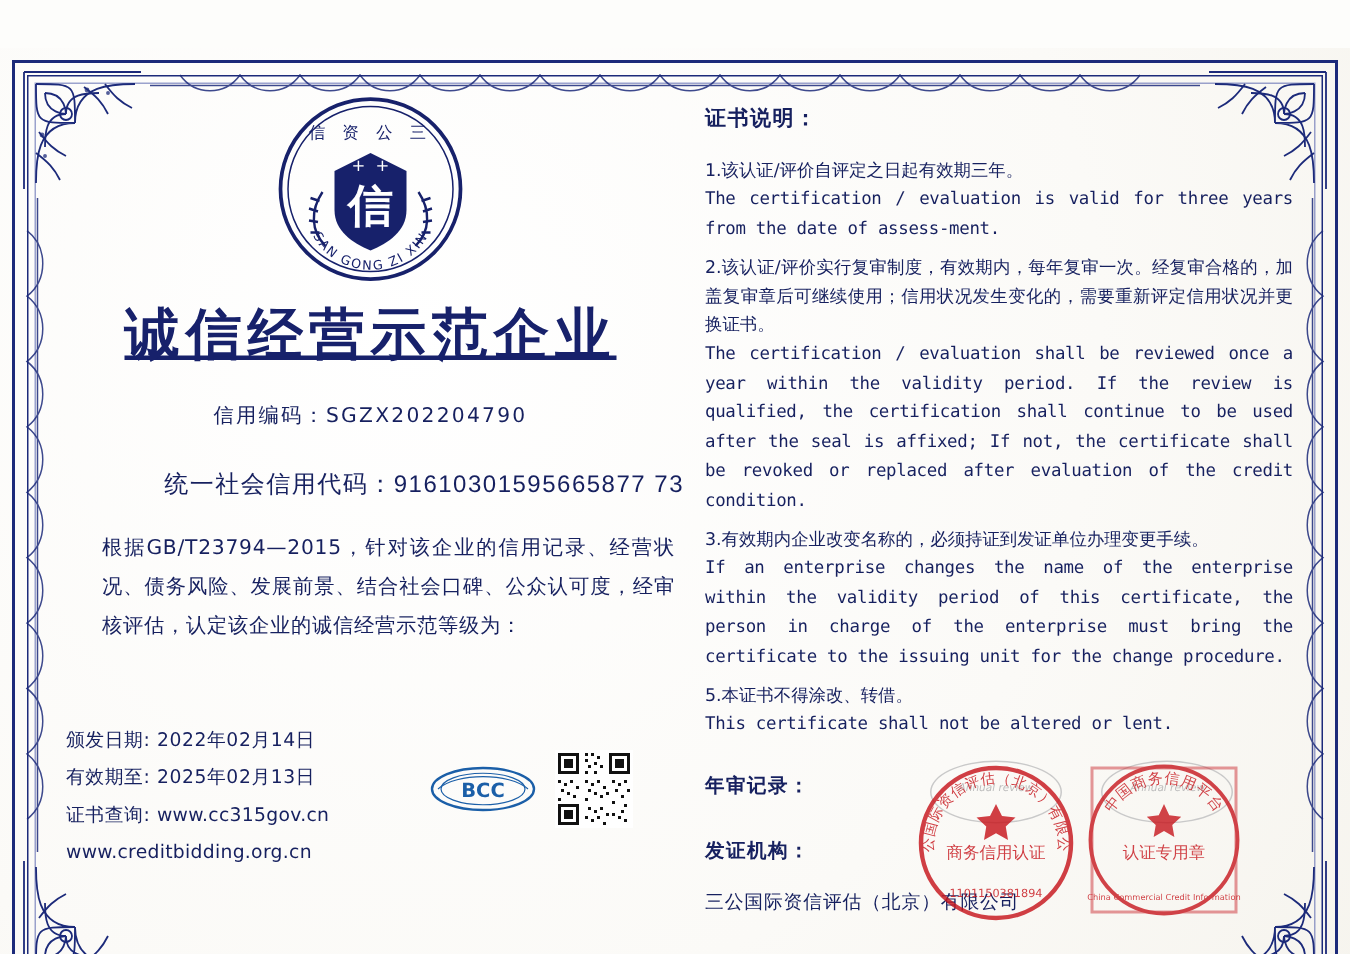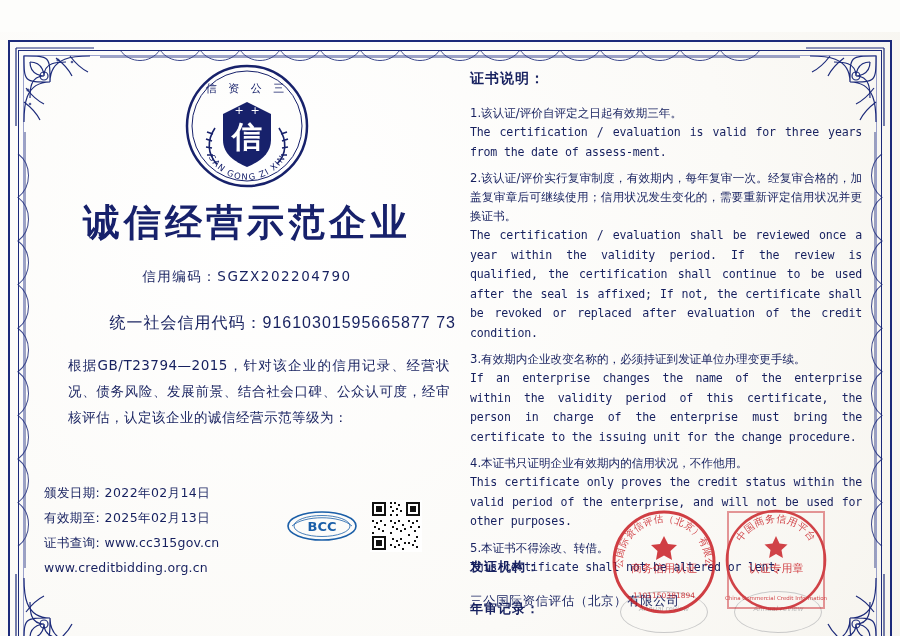--- a/index.html
+++ b/index.html
@@ -70,20 +70,21 @@
   .emblem svg{width:128px;height:128px;display:block;}
 
   .cert-title{
     text-align:center;
     font-family:"DejaVu Sans", sans-serif;
     font-size:37px;
     letter-spacing:4px;
     font-weight:bold;
     color:#17216b;
     margin-top:8px;
+    text-decoration:underline;
   }
   .code-line{
     text-align:center;
     margin-top:20px;
     font-size:13.5px;
     color:#16205f;
     letter-spacing:1.5px;
     font-family:"DejaVu Sans", sans-serif;
   }
   .usc-line{
@@ -467,24 +468,20 @@
         </div>
         <div class="rc-item">
           <div class="rc-cn">2.该认证/评价实行复审制度，有效期内，每年复审一次。经复审合格的，加盖复审章后可继续使用；信用状况发生变化的，需要重新评定信用状况并更换证书。</div>
           <div class="rc-en">The certification / evaluation shall be reviewed once a year within the validity period. If the review is qualified,  the certification shall continue to be used after the seal is affixed; If not, the certificate shall be revoked or replaced after evaluation of the credit condition.</div>
         </div>
         <div class="rc-item">
           <div class="rc-cn">3.有效期内企业改变名称的，必须持证到发证单位办理变更手续。</div>
           <div class="rc-en">If an enterprise changes the name of the enterprise within the validity period of this certificate, the person in charge of the enterprise must bring the certificate to the issuing unit for the change procedure.</div>
         </div>
         <div class="rc-item">
-          <div class="rc-cn">4.本证书只证明企业有效期内的信用状况，不作他用。</div>
-          <div class="rc-en">This certificate only proves the credit status within the valid period of the enterprise, and will not be used for other purposes.</div>
-        </div>
-        <div class="rc-item">
           <div class="rc-cn">5.本证书不得涂改、转借。</div>
           <div class="rc-en">This certificate shall not be altered or lent.</div>
         </div>
       </div>
 
       <div class="annual">
         <span class="annual-label">年审记录：</span>
         <span class="annual-ovals">
           <span class="oval"><span>Annual review</span></span>
           <span class="oval"><span>Annual review</span></span>

